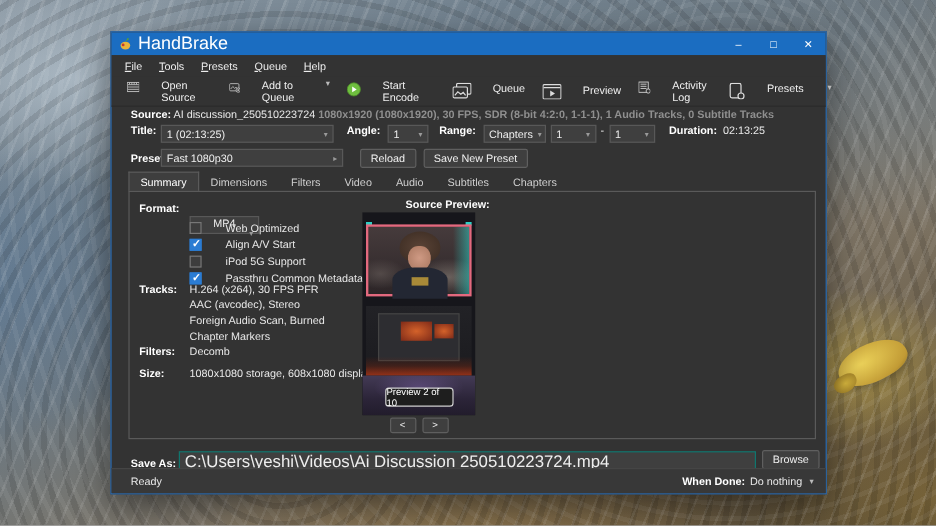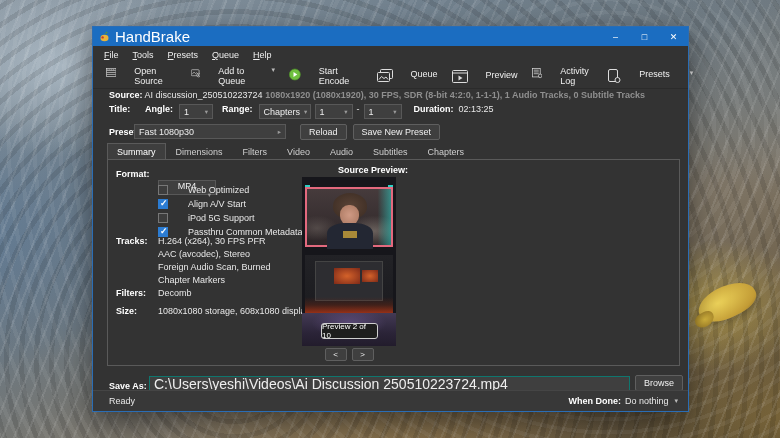--- a/index.html
+++ b/index.html
@@ -242,20 +242,24 @@
     </div>
 
     <div class="row-source">
       <span class="lbl">Source:</span>
       <span>AI discussion_250510223724</span>
       <span class="grey">1080x1920 (1080x1920), 30 FPS, SDR (8-bit 4:2:0, 1-1-1), 1 Audio Tracks, 0 Subtitle Tracks</span>
     </div>
 
     <div class="row-title">
       <span class="lbl" style="width:25px">Title:</span>
+      <span class="combo" style="width:144px">
+        <span>1 (02:13:25)</span>
+        <span class="chev">▾</span>
+      </span>
       <span class="lbl" style="margin-left:11px">Angle:</span>
       <span class="combo" style="width:34px; margin-left:6px">
         <span>1</span>
         <span class="chev">▾</span>
       </span>
       <span class="lbl" style="margin-left:9px">Range:</span>
       <span class="combo" style="width:52px; margin-left:6px">
         <span>Chapters</span>
         <span class="chev">▾</span>
       </span>

